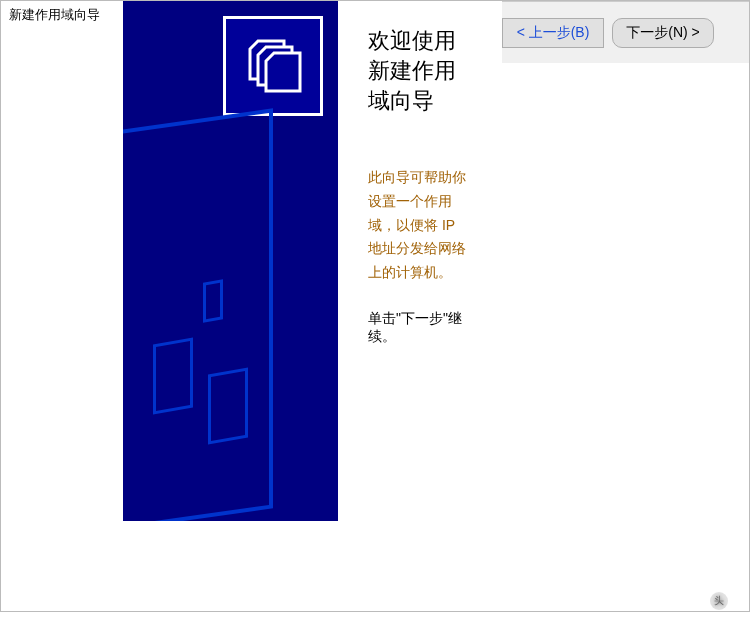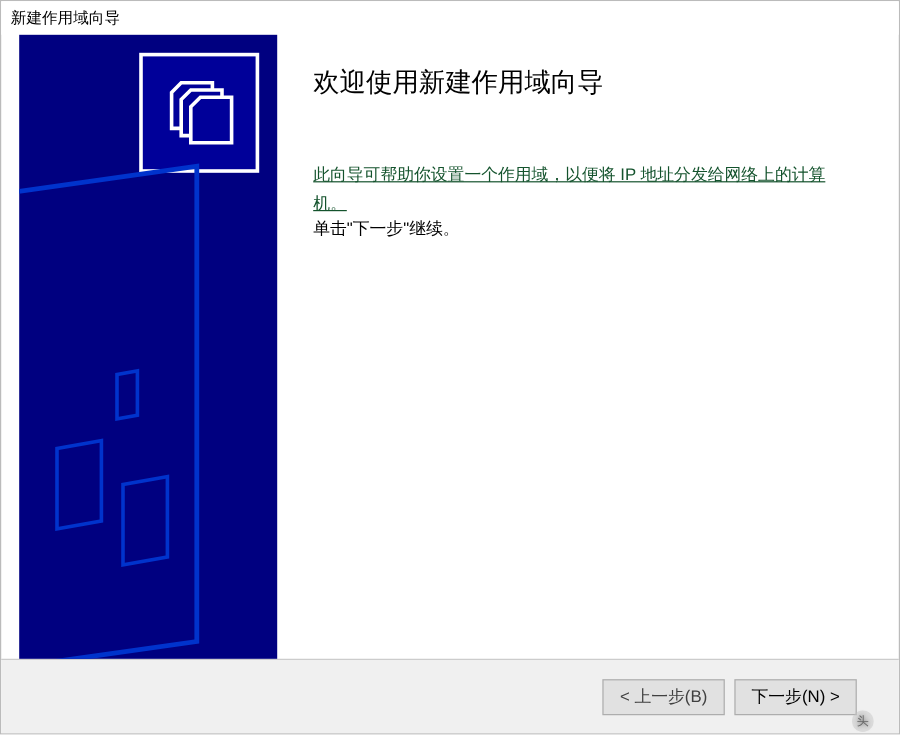--- a/index.html
+++ b/index.html
@@ -15,21 +15,21 @@
       height: 618px;
       overflow: hidden;
       position: relative;
     }
     .wizard-window {
       width: 750px;
       height: 612px;
       border: 1px solid #bbb;
       background: #fff;
       display: flex;
-      flex-direction: column;
+      flex-direction: row;
     }
     .title-bar {
       height: 28px;
       padding: 5px 8px;
       font-size: 13px;
       color: #000;
       background: #fff;
       border-bottom: none;
     }
     .content-area {
@@ -100,23 +100,23 @@
       padding: 25px 30px 20px 30px;
     }
     .heading {
       font-size: 22px;
       font-weight: normal;
       color: #000;
       margin-bottom: 50px;
     }
     .description {
       font-size: 14px;
-      color: #14532d;
+      color: #a16207;
       line-height: 1.7;
-      text-decoration: underline;
+      margin-bottom: 25px;
     }
     .instruction {
       font-size: 14px;
       color: #000;
     }
     .button-bar {
       height: 62px;
       border-top: 1px solid #ccc;
       display: flex;
       justify-content: flex-end;
@@ -129,25 +129,26 @@
       min-width: 102px;
       height: 30px;
       font-size: 14px;
       font-family: inherit;
       border: 1px solid #adadad;
       background: #e1e1e1;
       cursor: pointer;
       padding: 0 12px;
     }
     .wizard-button.disabled {
-      color: #404040;
+      color: #1d4ed8;
       cursor: default;
     }
     .wizard-button.next {
       margin-right: 15px;
+      border-radius: 10px;
     }
     .watermark {
       position: absolute;
       bottom: 8px;
       right: 25px;
       color: #fff;
       font-size: 14px;
       font-style: italic;
       text-shadow: 0 0 3px #888, 0 0 5px #888;
       display: flex;

